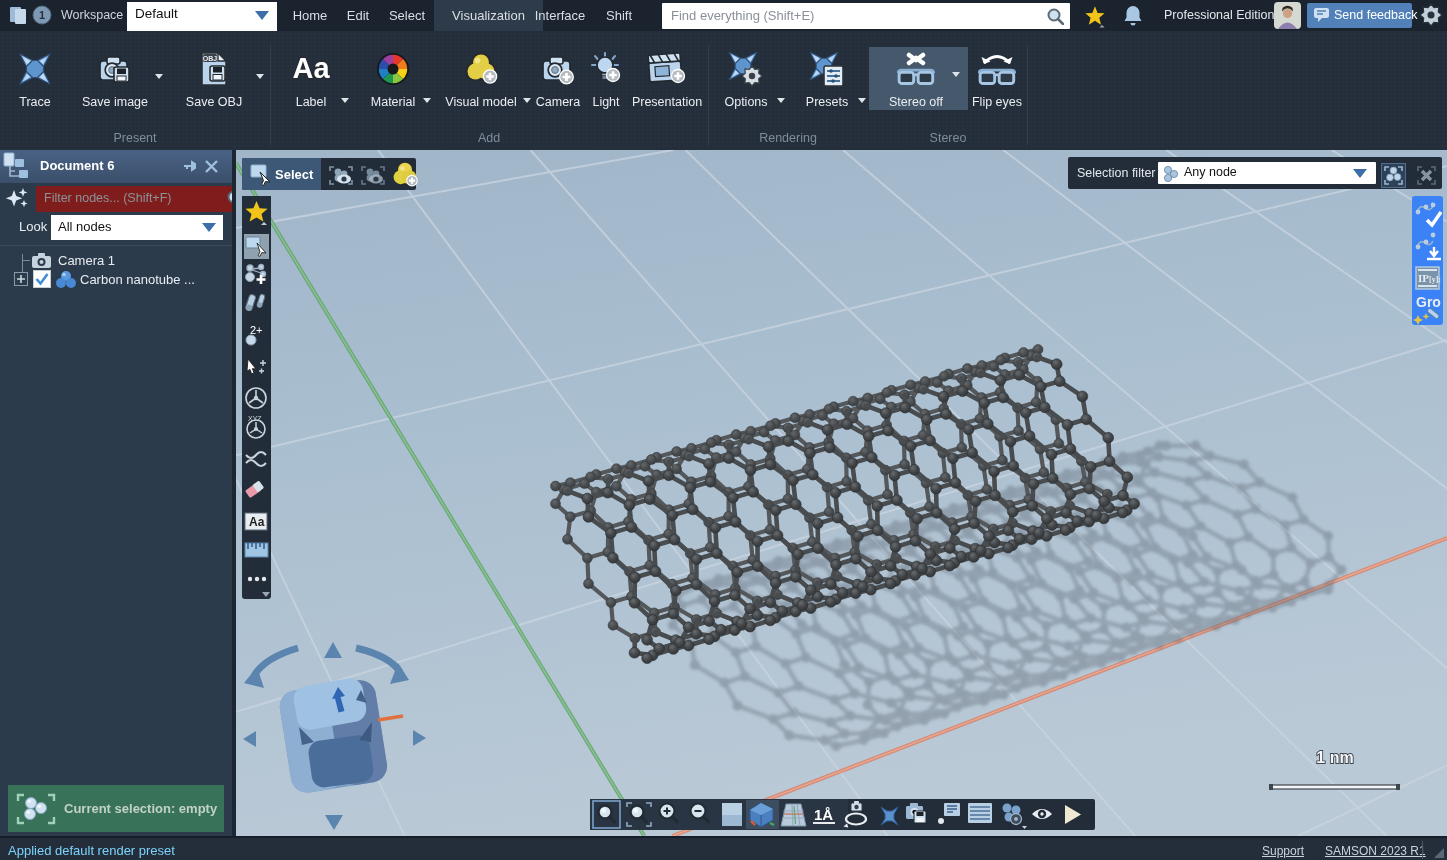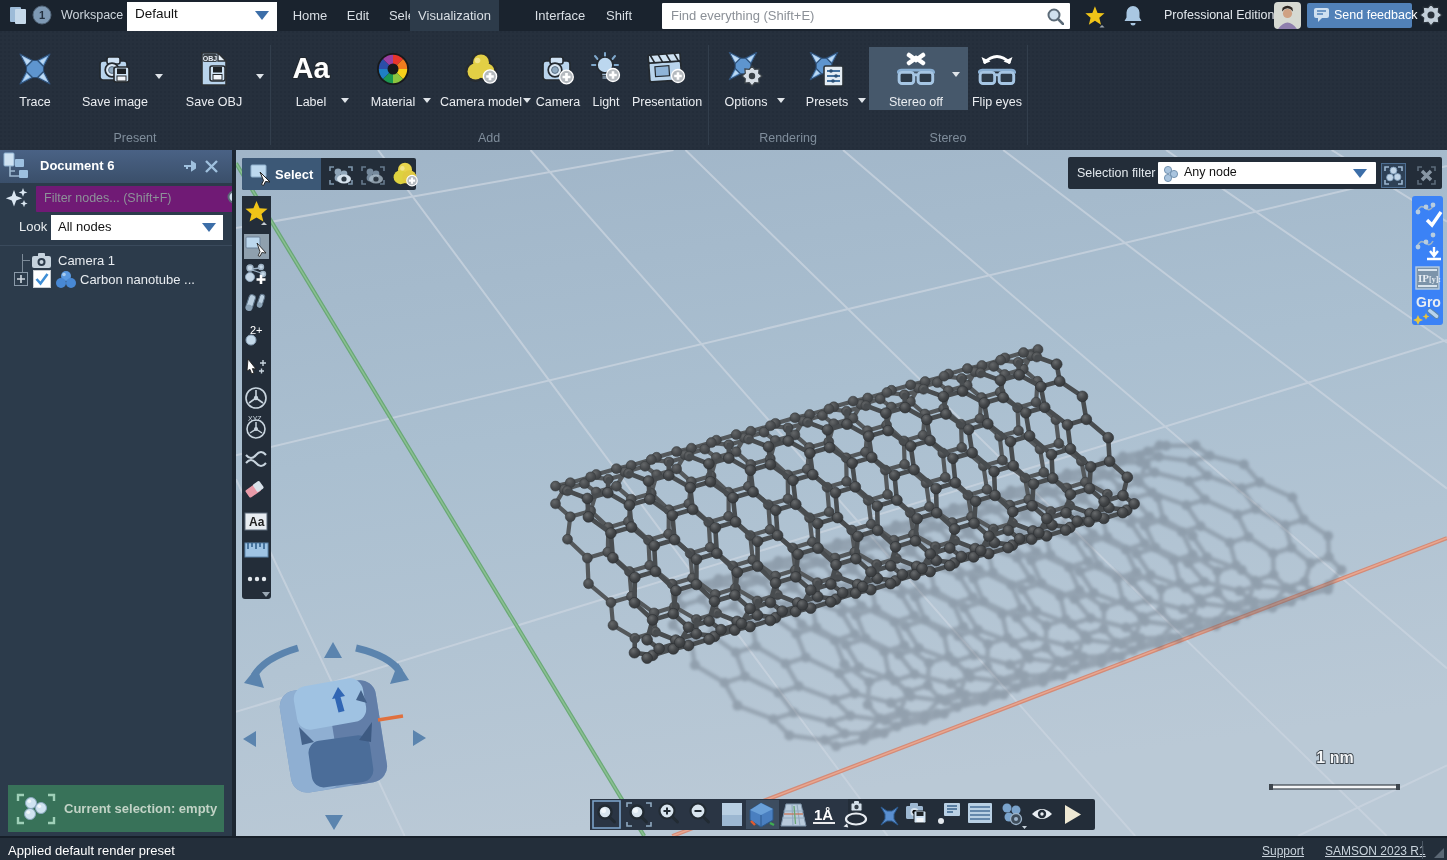--- a/index.html
+++ b/index.html
@@ -21,41 +21,41 @@
 .rbtn .ic{display:block;margin:0 auto;}
 .rlabel{position:absolute;left:0;top:49px;width:100%;text-align:center;}
 .grouplabel{position:absolute;top:100px;color:#7f8d9b;font-size:12.5px;text-align:center;}
 .rsep{position:absolute;top:14px;height:100px;width:1px;background:#323e4c;}
 .caret{position:absolute;width:0;height:0;border-left:4.5px solid transparent;border-right:4.5px solid transparent;border-top:5px solid #dfe4e9;}
 #stereocaret{position:absolute;left:952px;top:41px;}
 #stereooff{position:absolute;left:869px;top:16px;width:99px;height:63px;background:#46586b;}
 #panel{position:absolute;left:0;top:150px;width:232px;height:686px;background:#2c3b4b;}
 #panelhead{position:absolute;left:0;top:0;width:232px;height:33px;background:linear-gradient(#4a6285,#3a4f6a);}
 #panelhead span{position:absolute;left:40px;top:8px;color:#fff;font-weight:bold;font-size:13px;}
-#filterbox{position:absolute;left:36px;top:36px;width:215px;height:26px;background:#701a75;border-radius:1px;}
+#filterbox{position:absolute;left:36px;top:36px;width:215px;height:26px;background:#7f1d1d;border-radius:1px;}
 #filterbox span{position:absolute;left:8px;top:5px;color:#8d9299;font-size:12.5px;}
 #lookin{position:absolute;left:7px;top:69px;color:#e8ecef;font-size:13px;margin-left:12px;}
 #lookinsel{position:absolute;left:51px;top:65px;width:172px;height:25px;background:#fff;}
 #lookinsel span{position:absolute;left:7px;top:4px;color:#111;font-size:13px;}
 .treetxt{position:absolute;color:#e8ecf0;font-size:13px;}
 #selbar{position:absolute;left:8px;top:635px;width:216px;height:47px;background:#387259;}
 #selbar span{position:absolute;left:56px;top:16px;color:#c2d3c6;font-weight:bold;font-size:13px;}
 #viewport{position:absolute;left:236px;top:150px;width:1211px;height:686px;background:#aabfd0;}
 #vp-svg{position:absolute;left:0;top:0;}
 .ovl{position:absolute;background:#232d39;}
 #selbarvp{left:6px;top:8px;height:32px;border-radius:2px;}
 #selbtn{position:absolute;left:0;top:0;width:79px;height:32px;background:#3c5876;border-radius:2px 0 0 2px;}
 #selbtn span{position:absolute;left:33px;top:9px;color:#fff;font-weight:bold;font-size:13px;}
 #filtbar{right:5px;top:7px;width:374px;height:32px;border-radius:2px;color:#e2e8ed;font-size:12.5px;white-space:nowrap;}
 #filtsel{position:absolute;left:90px;top:5px;width:218px;height:22px;background:#fff;border-radius:1px;}
 #lstrip{left:6px;top:46px;width:29px;height:403px;border-radius:0 0 3px 3px;}
 #rstrip{right:4px;top:46px;width:31px;height:129px;background:#3b82f6;border-radius:3px;}
 #bbar{left:354px;bottom:6px;width:505px;height:31px;border-radius:2px;}
 #statusbar{position:absolute;left:0;top:836px;width:1447px;height:24px;background:#232e3a;border-top:2px solid #161f29;}
-#statusbar .txt{position:absolute;left:8px;top:5px;color:#ffffff;font-size:13px;}
+#statusbar .txt{position:absolute;left:8px;top:5px;color:#7dd3fc;font-size:13px;}
 .slink{position:absolute;top:6px;color:#c9d3dc;font-size:12px;text-decoration:underline;}
 </style></head><body>
 <div id="titlebar">
 <div class="abs" style="left:8px;top:4px"><svg class="ic" width="22" height="22" viewBox="0 0 22 22">
         <rect x="2" y="3" width="11" height="15" rx="1" fill="#9dbbd8"></rect>
 <rect x="7" y="5" width="11" height="15" rx="1" fill="#c6d9ea"></rect>
       </svg></div>
 <div class="abs" style="left:31px;top:4px"><svg class="ic" width="22" height="22" viewBox="0 0 22 22">
         <circle cx="11" cy="11" r="9" fill="#7e99b4" stroke="#55687c" stroke-width="1"></circle>
         <text x="11" y="15" font-size="11" font-weight="bold" fill="#243140" text-anchor="middle">1</text>
@@ -63,21 +63,21 @@
 <div id="wslabel">Workspace</div>
 <div id="wsselect">
       <span>Default</span>
       <svg class="abs" style="right:8px;top:9px" width="14" height="9">
         <path d="M0 0 h14 l-7 9 z" fill="#3c6ea8"></path>
       </svg>
     </div>
 <div class="menu" style="left:286px;width:48px">Home</div>
 <div class="menu" style="left:336px;width:44px">Edit</div>
 <div class="menu" style="left:382px;width:50px">Select</div>
-<div class="menu" id="menu-vis" style="left:410px;width:89px">Visualization</div>
+<div class="menu" id="menu-vis" style="left:434px;width:109px">Visualization</div>
 <div class="menu" style="left:525px;width:70px">Interface</div>
 <div class="menu" style="left:597px;width:44px">Shift</div>
 <div id="search">
       <span>Find everything (Shift+E)</span>
       <svg class="abs" style="right:6px;top:4px" width="18" height="18">
         <circle cx="8" cy="8" r="5.5" fill="#cfe0ee" stroke="#5b6a77" stroke-width="2"></circle>
         <path d="M12 12 L17 17" stroke="#5b6a77" stroke-width="2.5" stroke-linecap="round"></path>
       </svg>
     </div>
 <div class="abs" style="left:1083px;top:4px"><svg class="ic" width="24" height="24" viewBox="0 0 24 24">
@@ -205,21 +205,21 @@
               <circle cx="16" cy="9.5" r="8"></circle>
               <circle cx="10.5" cy="18.5" r="8"></circle>
               <circle cx="21.5" cy="18.5" r="8"></circle>
             </g>
             <circle cx="12.5" cy="7.5" r="2.8" fill="#f1e38b"></circle>
             <circle cx="25" cy="23.5" r="6.6" fill="#b5babf" stroke="#fff" stroke-width="1.4"></circle>
             <path d="M25 19.7v7.6M21.2 23.5h7.6" stroke="#fff" stroke-width="2.7"></path>
           </g>
         </svg>
       </span>
-      <span class="rlabel">Camera model</span>
+      <span class="rlabel">Visual model</span>
     </div>
     <div class="caret" style="left:523px;top:67px"></div>
 <div class="rbtn" style="left:529px;top:15px;width:58px">
       <span style="display:block;height:40px;padding-top:6px;">
         <svg class="ic" width="34" height="34" viewBox="0 0 34 34">
           <g transform="translate(2,3) scale(1.0)">
 <rect x="0" y="6" width="27" height="19" rx="3" fill="#b9d4ec" stroke="#23292f" stroke-width="1.7"></rect>
 <rect x="7" y="2" width="13" height="7" rx="2" fill="#cfe2f4" stroke="#23292f" stroke-width="1.6"></rect>
 <circle cx="12" cy="15" r="6.8" fill="#ddeaf6" stroke="#23292f" stroke-width="1.7"></circle>
 <circle cx="12" cy="15" r="3.4" fill="#8fa9bf" stroke="#5c7186" stroke-width="1"></circle>

